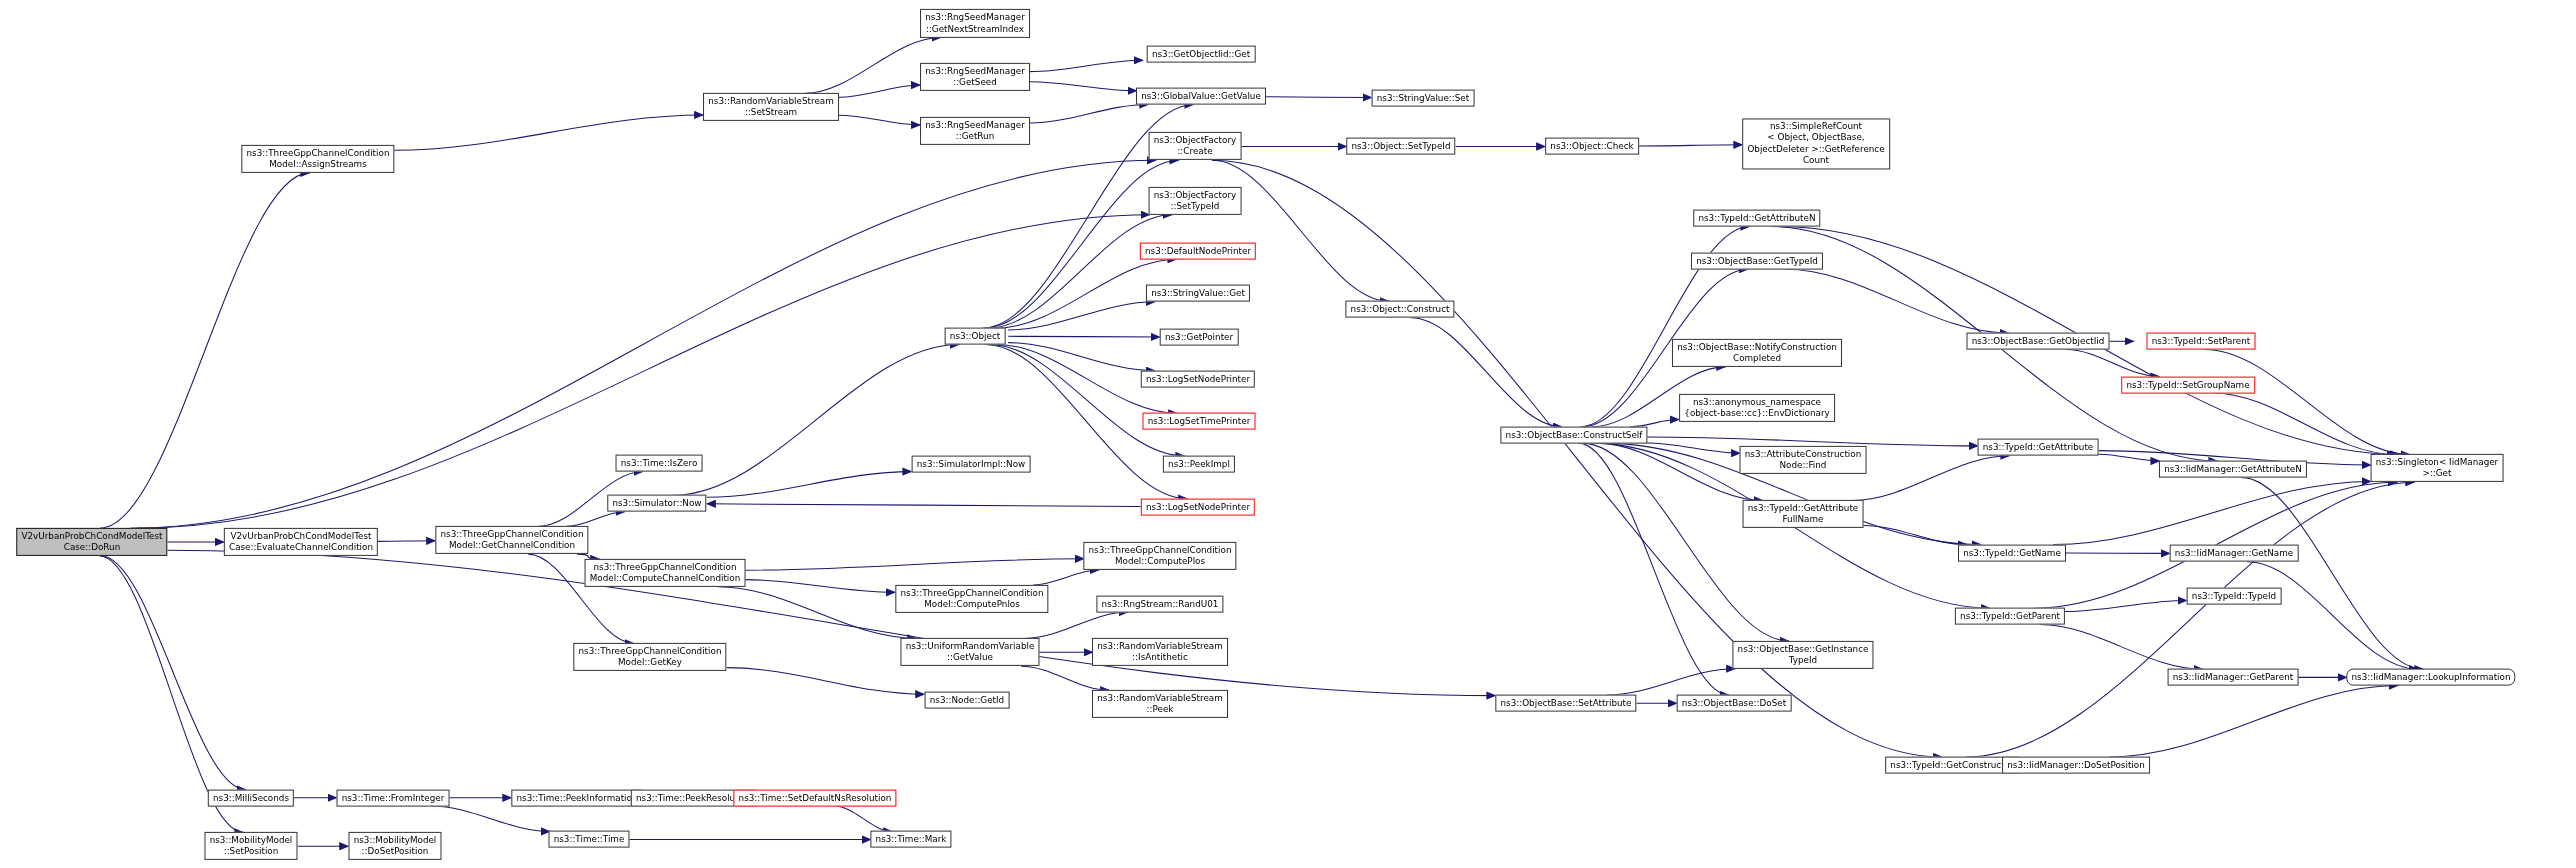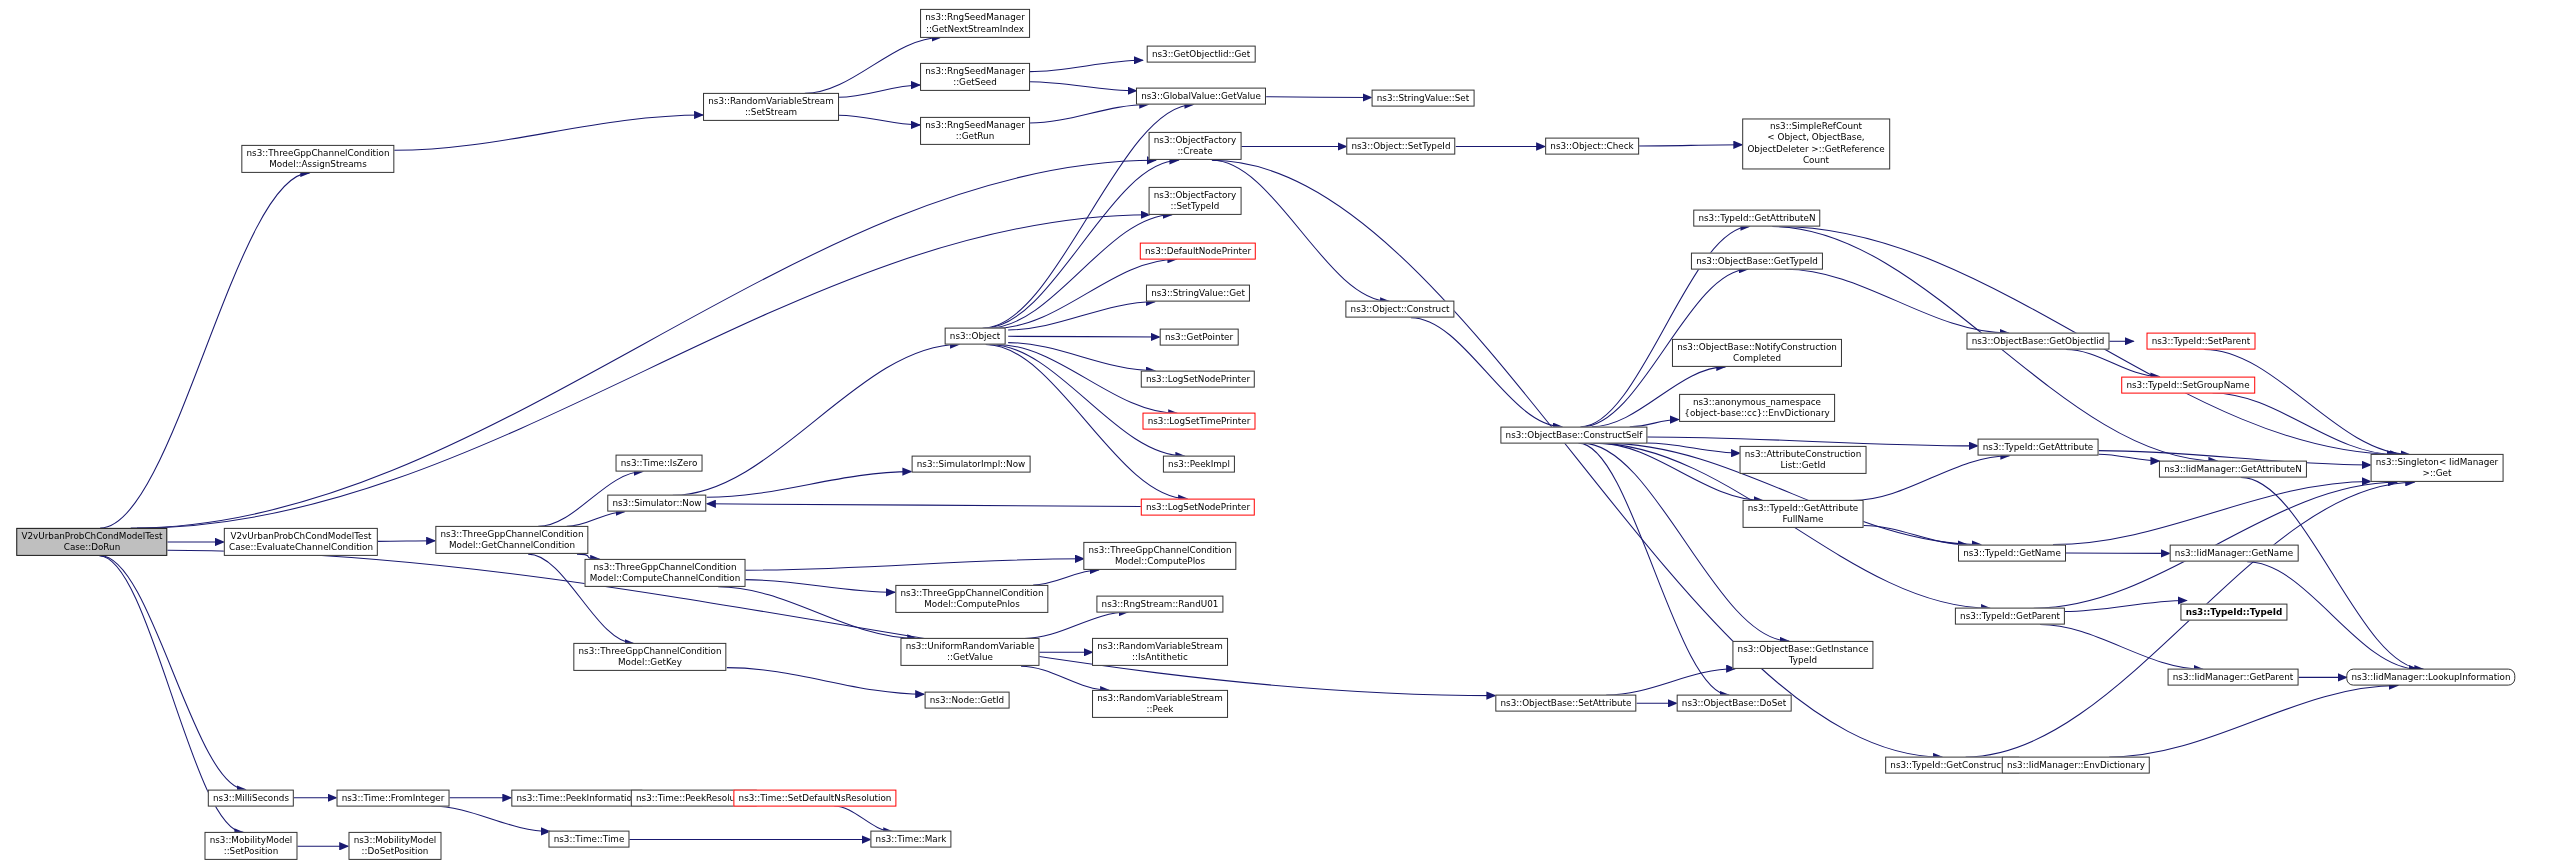--- a/index.html
+++ b/index.html
@@ -273,21 +273,21 @@
     <div class="node" style="left: 1757px; top: 353px;">
       <div class="nl">ns3::ObjectBase::NotifyConstruction</div>
       <div class="nl">Completed</div>
     </div>
     <div class="node" style="left: 1757px; top: 408px;">
       <div class="nl">ns3::anonymous_namespace</div>
       <div class="nl">{object-base::cc}::EnvDictionary</div>
     </div>
     <div class="node" style="left: 1803px; top: 460px;">
       <div class="nl">ns3::AttributeConstruction</div>
-      <div class="nl">List::GetId</div>
+      <div class="nl">Node::Find</div>
     </div>
     <div class="node" style="left: 1803px; top: 514px;">
       <div class="nl">ns3::TypeId::GetAttribute</div>
       <div class="nl">FullName</div>
     </div>
     <div class="node" style="left: 1803px; top: 655px;">
       <div class="nl">ns3::ObjectBase::GetInstance</div>
       <div class="nl">TypeId</div>
     </div>
     <div class="node" style="left: 1566px; top: 703px;">
@@ -317,34 +317,34 @@
     <div class="node" style="left: 2437px; top: 468px;">
       <div class="nl">ns3::Singleton&lt; IidManager</div>
       <div class="nl">&gt;::Get</div>
     </div>
     <div class="node" style="left: 2233px; top: 469px;">
       <div class="nl">ns3::IidManager::GetAttributeN</div>
     </div>
     <div class="node" style="left: 2234px; top: 553px;">
       <div class="nl">ns3::IidManager::GetName</div>
     </div>
-    <div class="node" style="left: 2234px; top: 612px; font-weight: bold;">
+    <div class="node" style="left: 2234px; top: 596px;">
       <div class="nl">ns3::TypeId::TypeId</div>
     </div>
     <div class="node" style="left: 2233px; top: 677px;">
       <div class="nl">ns3::IidManager::GetParent</div>
     </div>
     <div class="node" style="left: 2431px; top: 677px; border-radius: 7px;">
       <div class="nl">ns3::IidManager::LookupInformation</div>
     </div>
     <div class="node" style="left: 1952px; top: 765px;">
       <div class="nl">ns3::TypeId::GetConstructor</div>
     </div>
     <div class="node" style="left: 2076px; top: 765px;">
-      <div class="nl">ns3::IidManager::EnvDictionary</div>
+      <div class="nl">ns3::IidManager::DoSetPosition</div>
     </div>
     <div class="node" style="left: 251px; top: 798px;">
       <div class="nl">ns3::MilliSeconds</div>
     </div>
     <div class="node" style="left: 393px; top: 798px;">
       <div class="nl">ns3::Time::FromInteger</div>
     </div>
     <div class="node" style="left: 577px; top: 798px;">
       <div class="nl">ns3::Time::PeekInformation</div>
     </div>

